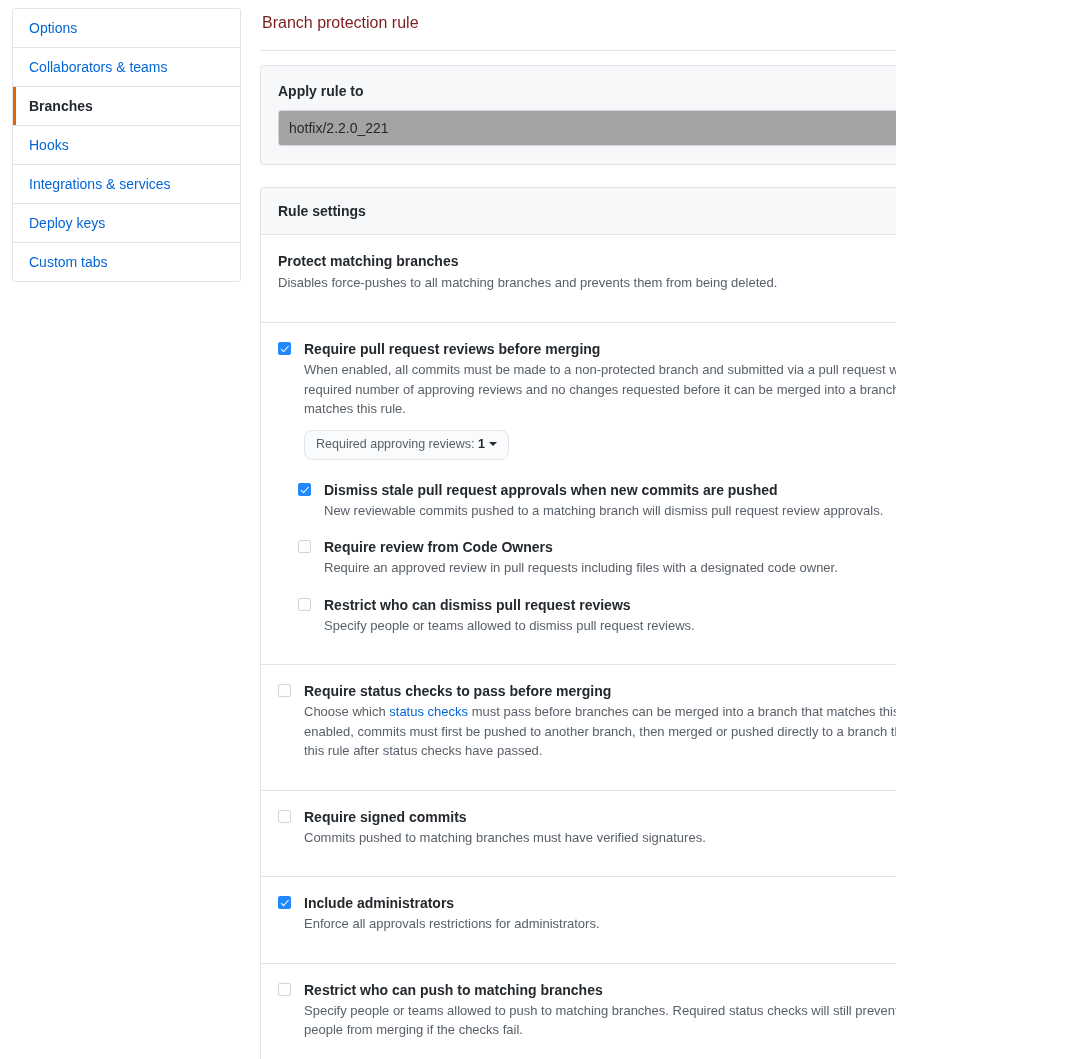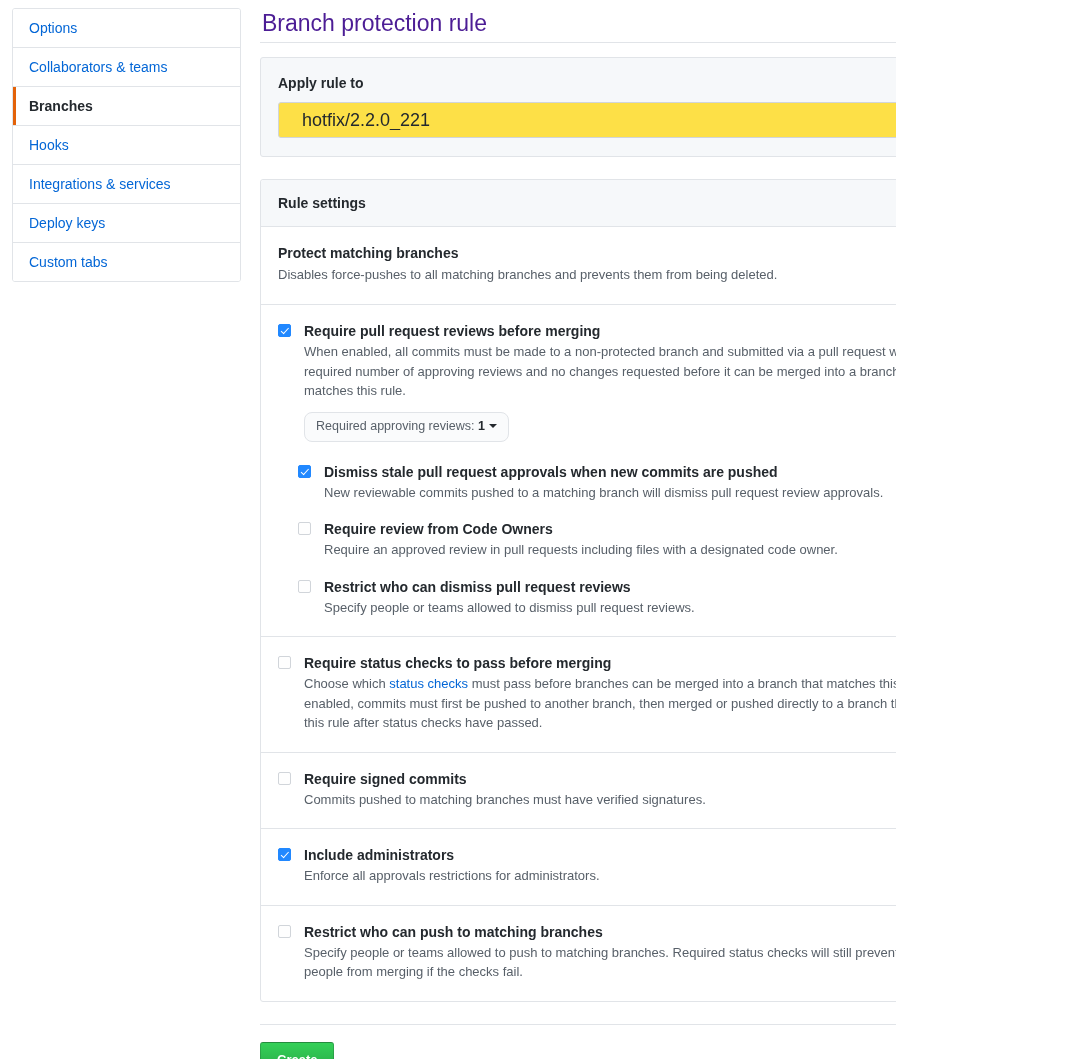--- a/index.html
+++ b/index.html
@@ -62,25 +62,25 @@
   }
 
   
   .main {
     position: absolute;
     left: 260px;
     top: 8px;
     width: 732px;
   }
   .page-title {
-    font-size: 23px;
+    font-size: 16px;
     line-height: 30px;
     font-weight: normal;
-    color: #4c1d95;
-    margin: 0 0 4px 0;
+    color: #7f1d1d;
+    margin: 0 0 12px 0;
     padding: 0 2px;
   }
   .title-rule {
     height: 1px;
     background: #e1e4e8;
     border: 0;
     margin: 0 0 14px 0;
   }
 
   
@@ -98,44 +98,44 @@
     font-size: 14px;
     font-weight: bold;
     color: #24292e;
     line-height: 18px;
     margin-bottom: 10px;
   }
   .text-input {
     display: block;
     box-sizing: border-box;
     width: 100%;
-    padding: 7px 23px;
+    padding: 7px 10px;
     font-family: "Liberation Sans", sans-serif;
-    font-size: 18px;
-    line-height: 20px;
-    color: #24292e;
-    background: #fde047;
+    font-size: 14px;
+    line-height: 20px;
+    color: #24292e;
+    background: #a3a3a3;
     border: 1px solid #d1d5da;
     border-radius: 3px;
     outline: none;
   }
 
   .box-rules { padding: 0; }
   .box-header {
     background: #f6f8fa;
     border-bottom: 1px solid #e1e4e8;
     border-radius: 3px 3px 0 0;
     padding: 14px 17px;
     font-size: 14px;
     font-weight: bold;
     color: #24292e;
     line-height: 18px;
   }
   .section {
-    padding: 16px 17px 19px 17px;
+    padding: 16px 17px 29px 17px;
     border-bottom: 1px solid #e1e4e8;
   }
   .section:last-child { border-bottom: none; }
 
   .sec-title {
     font-size: 14px;
     font-weight: bold;
     color: #24292e;
     line-height: 20px;
   }

